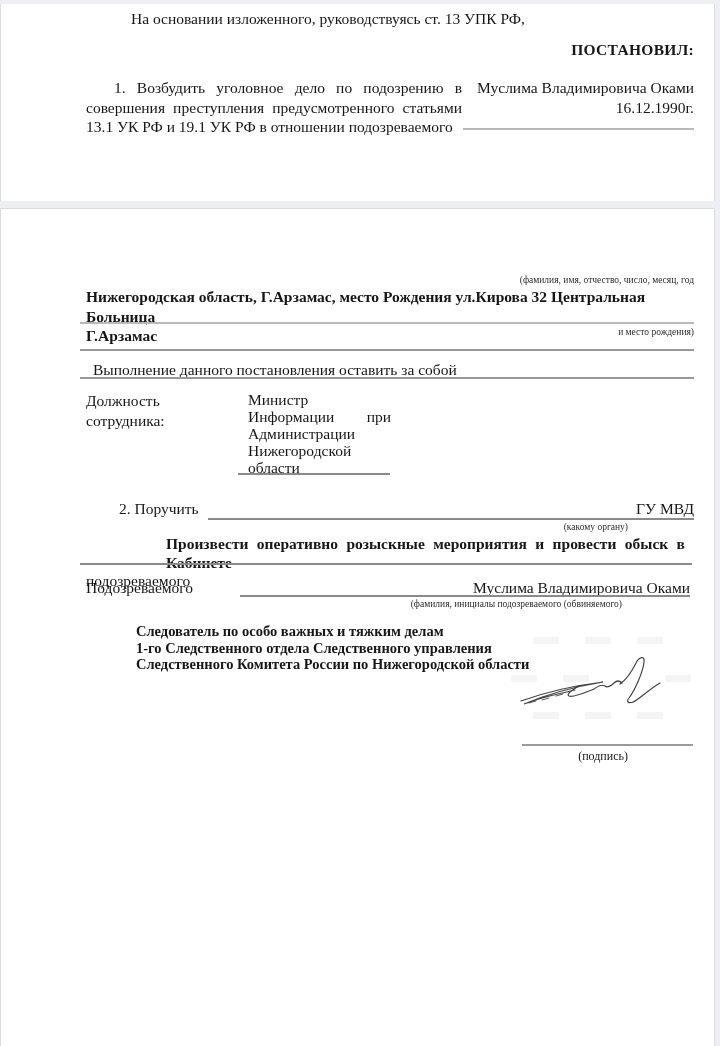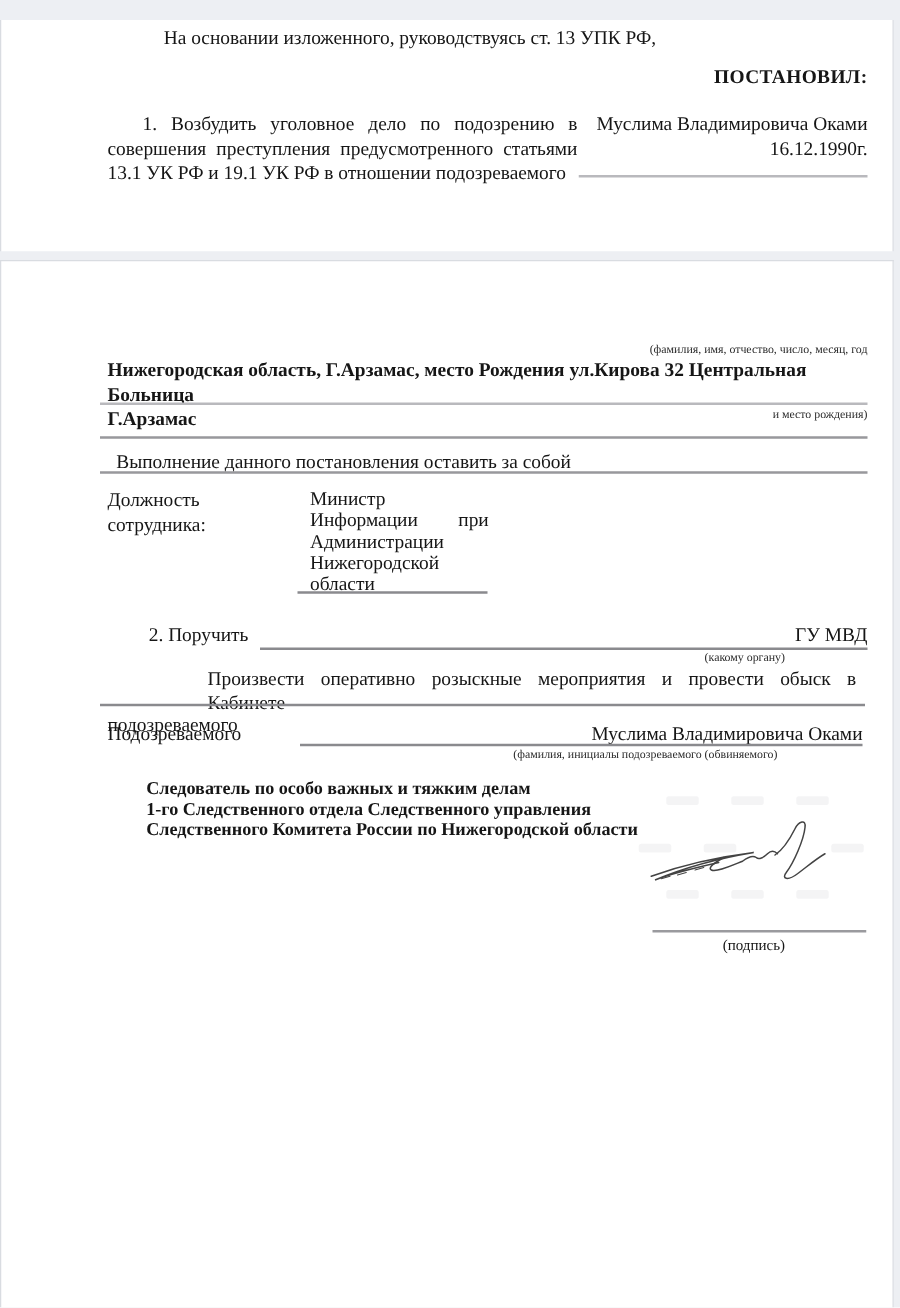--- a/index.html
+++ b/index.html
@@ -12,21 +12,21 @@
   body{
     background:var(--bg);
     font-family:"Liberation Serif","DejaVu Serif",serif;
     color:var(--text);
     position:relative;
   }
   .viewport{position:absolute;inset:0;width:720px;height:1046px;}
   .page{
     position:absolute;left:0;width:715px;background:var(--page);
   }
-  .page-1{top:16px;height:201px;border-left:1px solid var(--border);
+  .page-1{top:4px;height:201px;border-left:1px solid var(--border);
           border-right:1px solid var(--border);border-bottom:1px solid var(--border);}
   .page-gap{position:absolute;top:201px;left:0;width:720px;height:7px;background:var(--bg);}
   .page-2{top:208px;height:838px;border-left:1px solid var(--border);
           border-right:1px solid var(--border);border-top:1px solid var(--border);}
   .abs{position:absolute;}
   .body-text{font-size:15.5px;line-height:19.5px;}
   .small-text{font-size:9.5px;line-height:11px;color:#2b2b2b;}
   .bold{font-weight:bold;}
   .center{text-align:right;}
   .right{text-align:right;}
@@ -103,35 +103,35 @@
 
     <div class="abs body-text" style="left:118px;top:290px;">2. Поручить</div>
 
     <div class="abs body-text center" style="left:207px;top:290px;width:486px;">ГУ МВД</div>
 
     <div class="abs rule-thin" style="left:207px;top:309px;width:486px;"></div>
 
     <div class="abs small-text center" style="left:207px;top:313px;width:420px;">(какому органу)</div>
 
     <div class="abs body-text" style="left:85px;top:326px;width:599px;line-height:18.5px;">
-      <div class="jline" style="padding-left:80px;">Произвести оперативно розыскные мероприятия и провести обыск в Кабинете</div>
+      <div class="jline" style="padding-left:80px;font-weight:bold;">Произвести оперативно розыскные мероприятия и провести обыск в Кабинете</div>
       <div>подозреваемого</div>
     </div>
 
     <div class="abs rule-thin" style="left:79px;top:354px;width:612px;"></div>
 
     <div class="abs body-text" style="left:85px;top:369px;">Подозреваемого</div>
 
     <div class="abs body-text center" style="left:239px;top:369px;width:450px;">Муслима Владимировича Оками</div>
 
     <div class="abs rule-thin" style="left:239px;top:386px;width:450px;"></div>
 
     <div class="abs small-text center" style="left:239px;top:390px;width:382px;">(фамилия, инициалы подозреваемого (обвиняемого)</div>
 
-    <div class="abs inv" style="left:116px;top:414px;width:430px;">
+    <div class="abs inv" style="left:135px;top:414px;width:430px;">
       <div>Следователь по особо важных и тяжким делам</div>
       <div>1-го Следственного отдела Следственного управления</div>
       <div>Следственного Комитета России по Нижегородской области</div>
     </div>
 
     <div class="wm" style="left:532px;top:428px;"></div>
     <div class="wm" style="left:584px;top:428px;"></div>
     <div class="wm" style="left:636px;top:428px;"></div>
     <div class="wm" style="left:510px;top:466px;"></div>
     <div class="wm" style="left:562px;top:466px;"></div>

